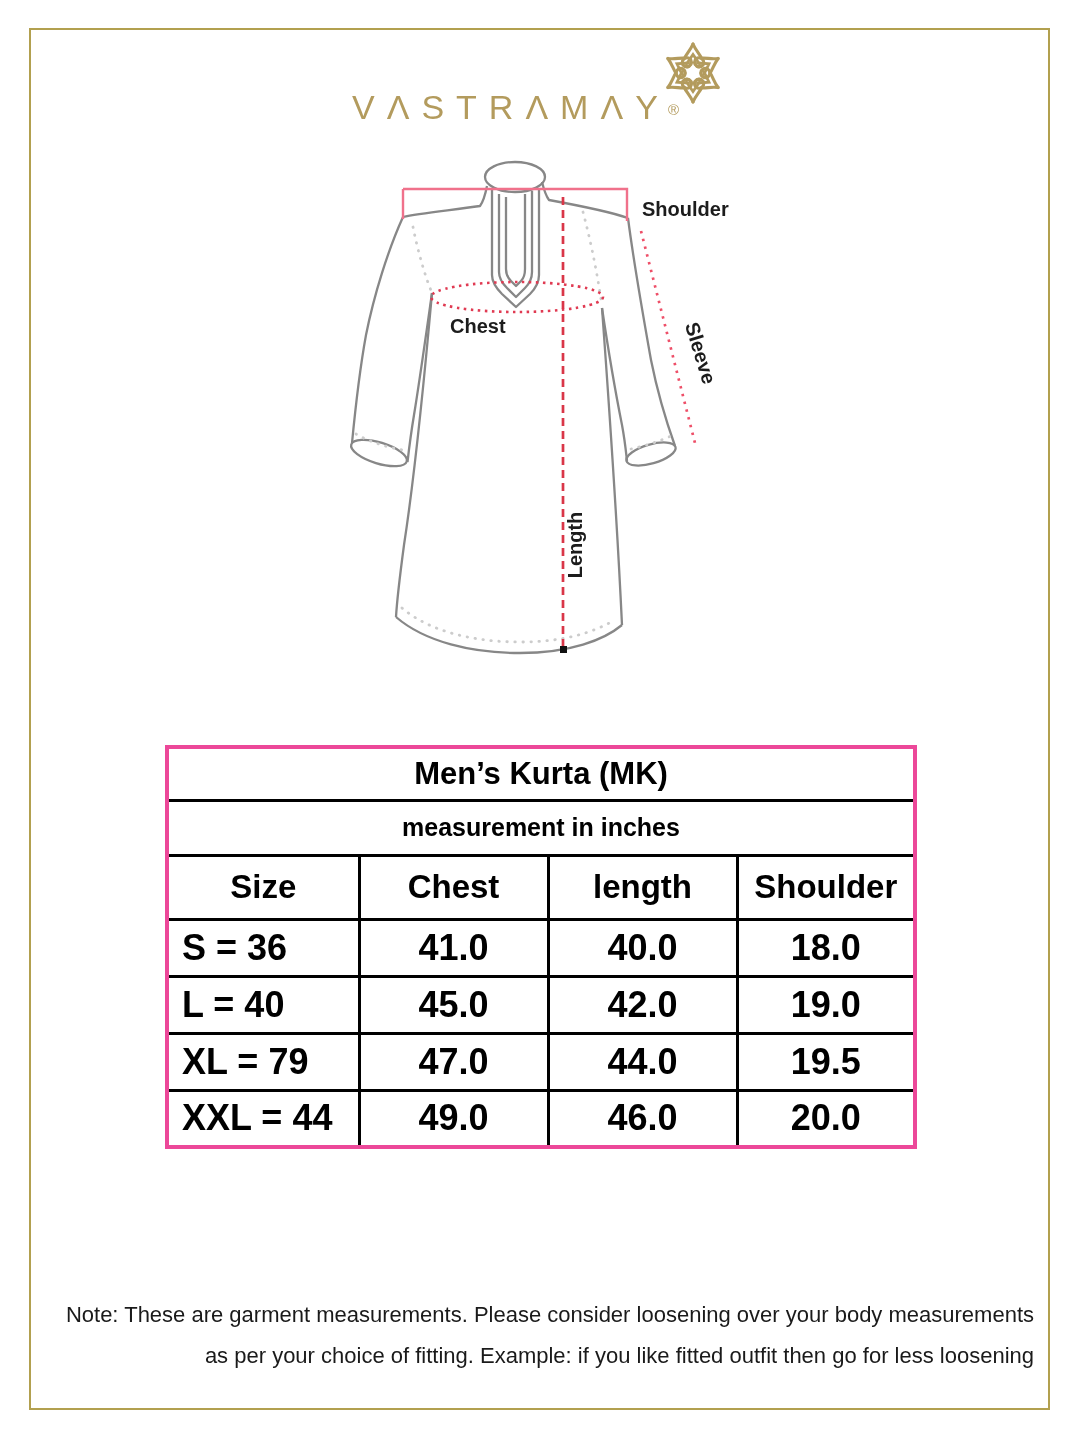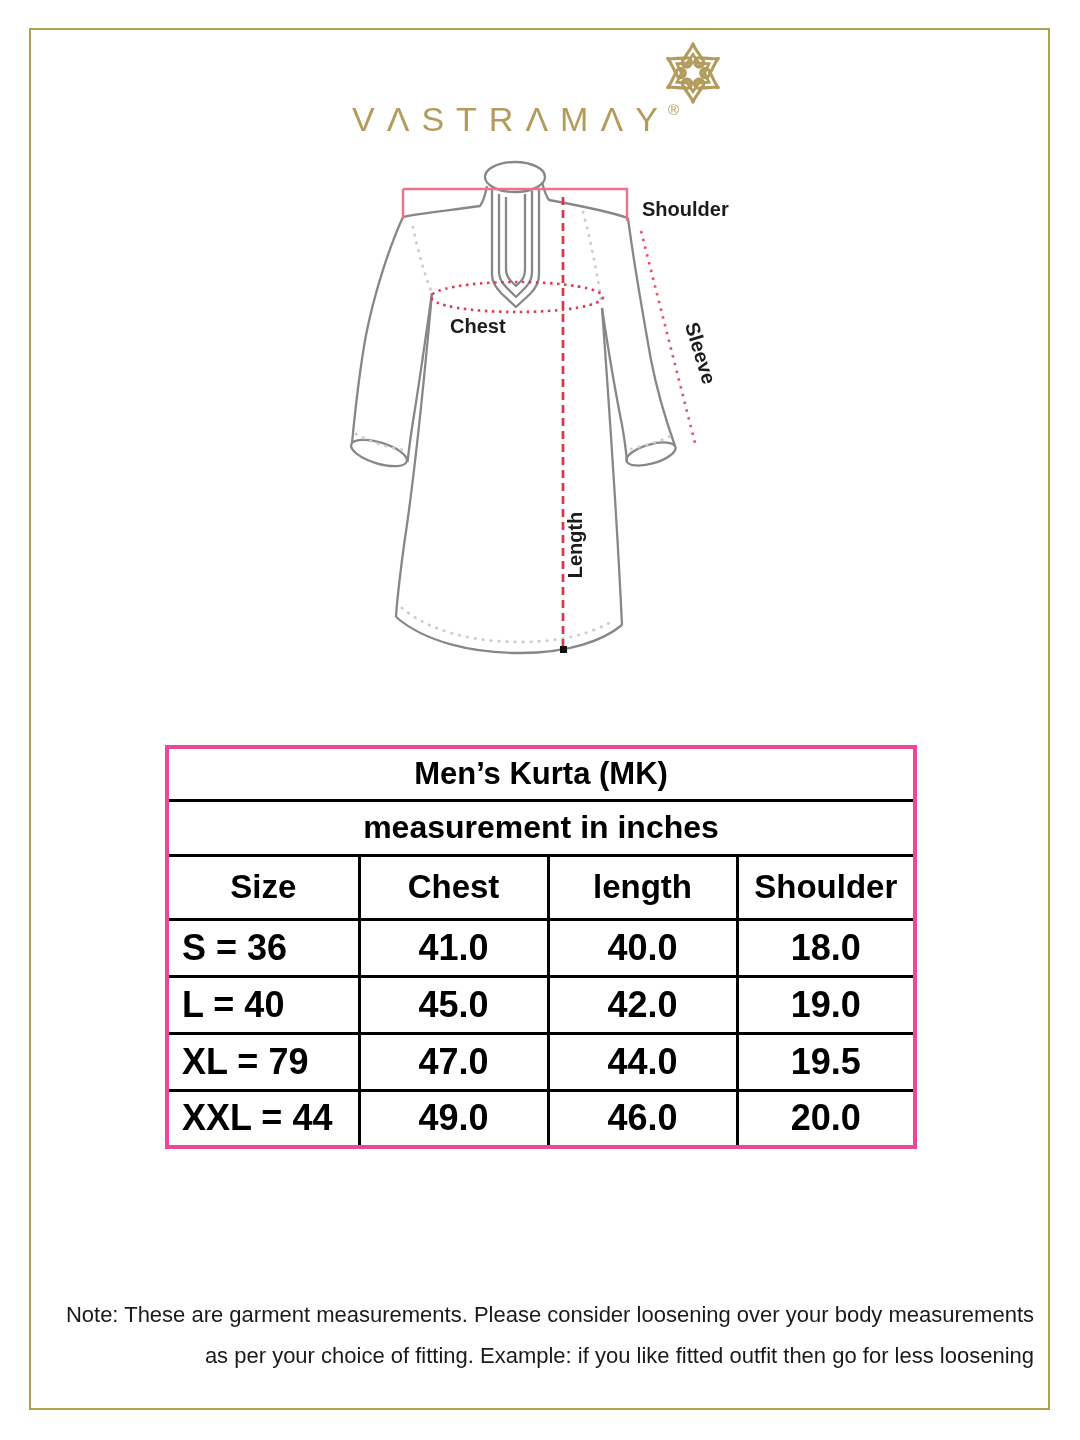--- a/index.html
+++ b/index.html
@@ -6,21 +6,21 @@
   html,body { width:1080px; height:1440px; background:#fff; overflow:hidden;
               font-family:"Liberation Sans", sans-serif; position:relative; }
 
   .page-frame {
     position:absolute; left:29px; top:28px; right:30px; bottom:30px;
     border:2px solid #b2a04f; pointer-events:none;
   }
 
   
   .logo-text {
-    position:absolute; left:352px; top:100px;
+    position:absolute; left:352px; top:88px;
     font-size:34px; letter-spacing:12px; font-weight:400;
     color:#b39b5d; white-space:nowrap;text-align:center;
   }
   .mandala { position:absolute; left:653px; top:33px; width:80px; height:80px; }
   .reg-mark {
     position:absolute; left:668px; top:101px;
     font-size:15px; color:#b39b5d;
   }
 
   
@@ -35,21 +35,21 @@
     border-collapse:collapse; table-layout:fixed;
     border:4px solid #ec4899; color:#000;
   }
   .size-table th, .size-table td {
     border:3px solid #000; font-weight:bold; text-align:center;
     overflow:hidden; white-space:nowrap;
   }
   .row-title    { height:53px; }
   .row-title th { font-size:31px; }
   .row-subtitle { height:55px; }
-  .row-subtitle th { font-size:32px; }
+  .row-subtitle th { font-size:25px; }
   .row-head     { height:64px; }
   .row-head th  { font-size:33px; }
   .size-table tbody tr { height:57px; }
   .size-table tbody td { font-size:36px; }
   .size-table tbody td.col-size { text-align:left; padding-left:13px; }
 
   
   .note {
     position:absolute; left:30px; top:1294px; width:1020px;
     font-size:22px; line-height:41px; color:#1a1a1a;

